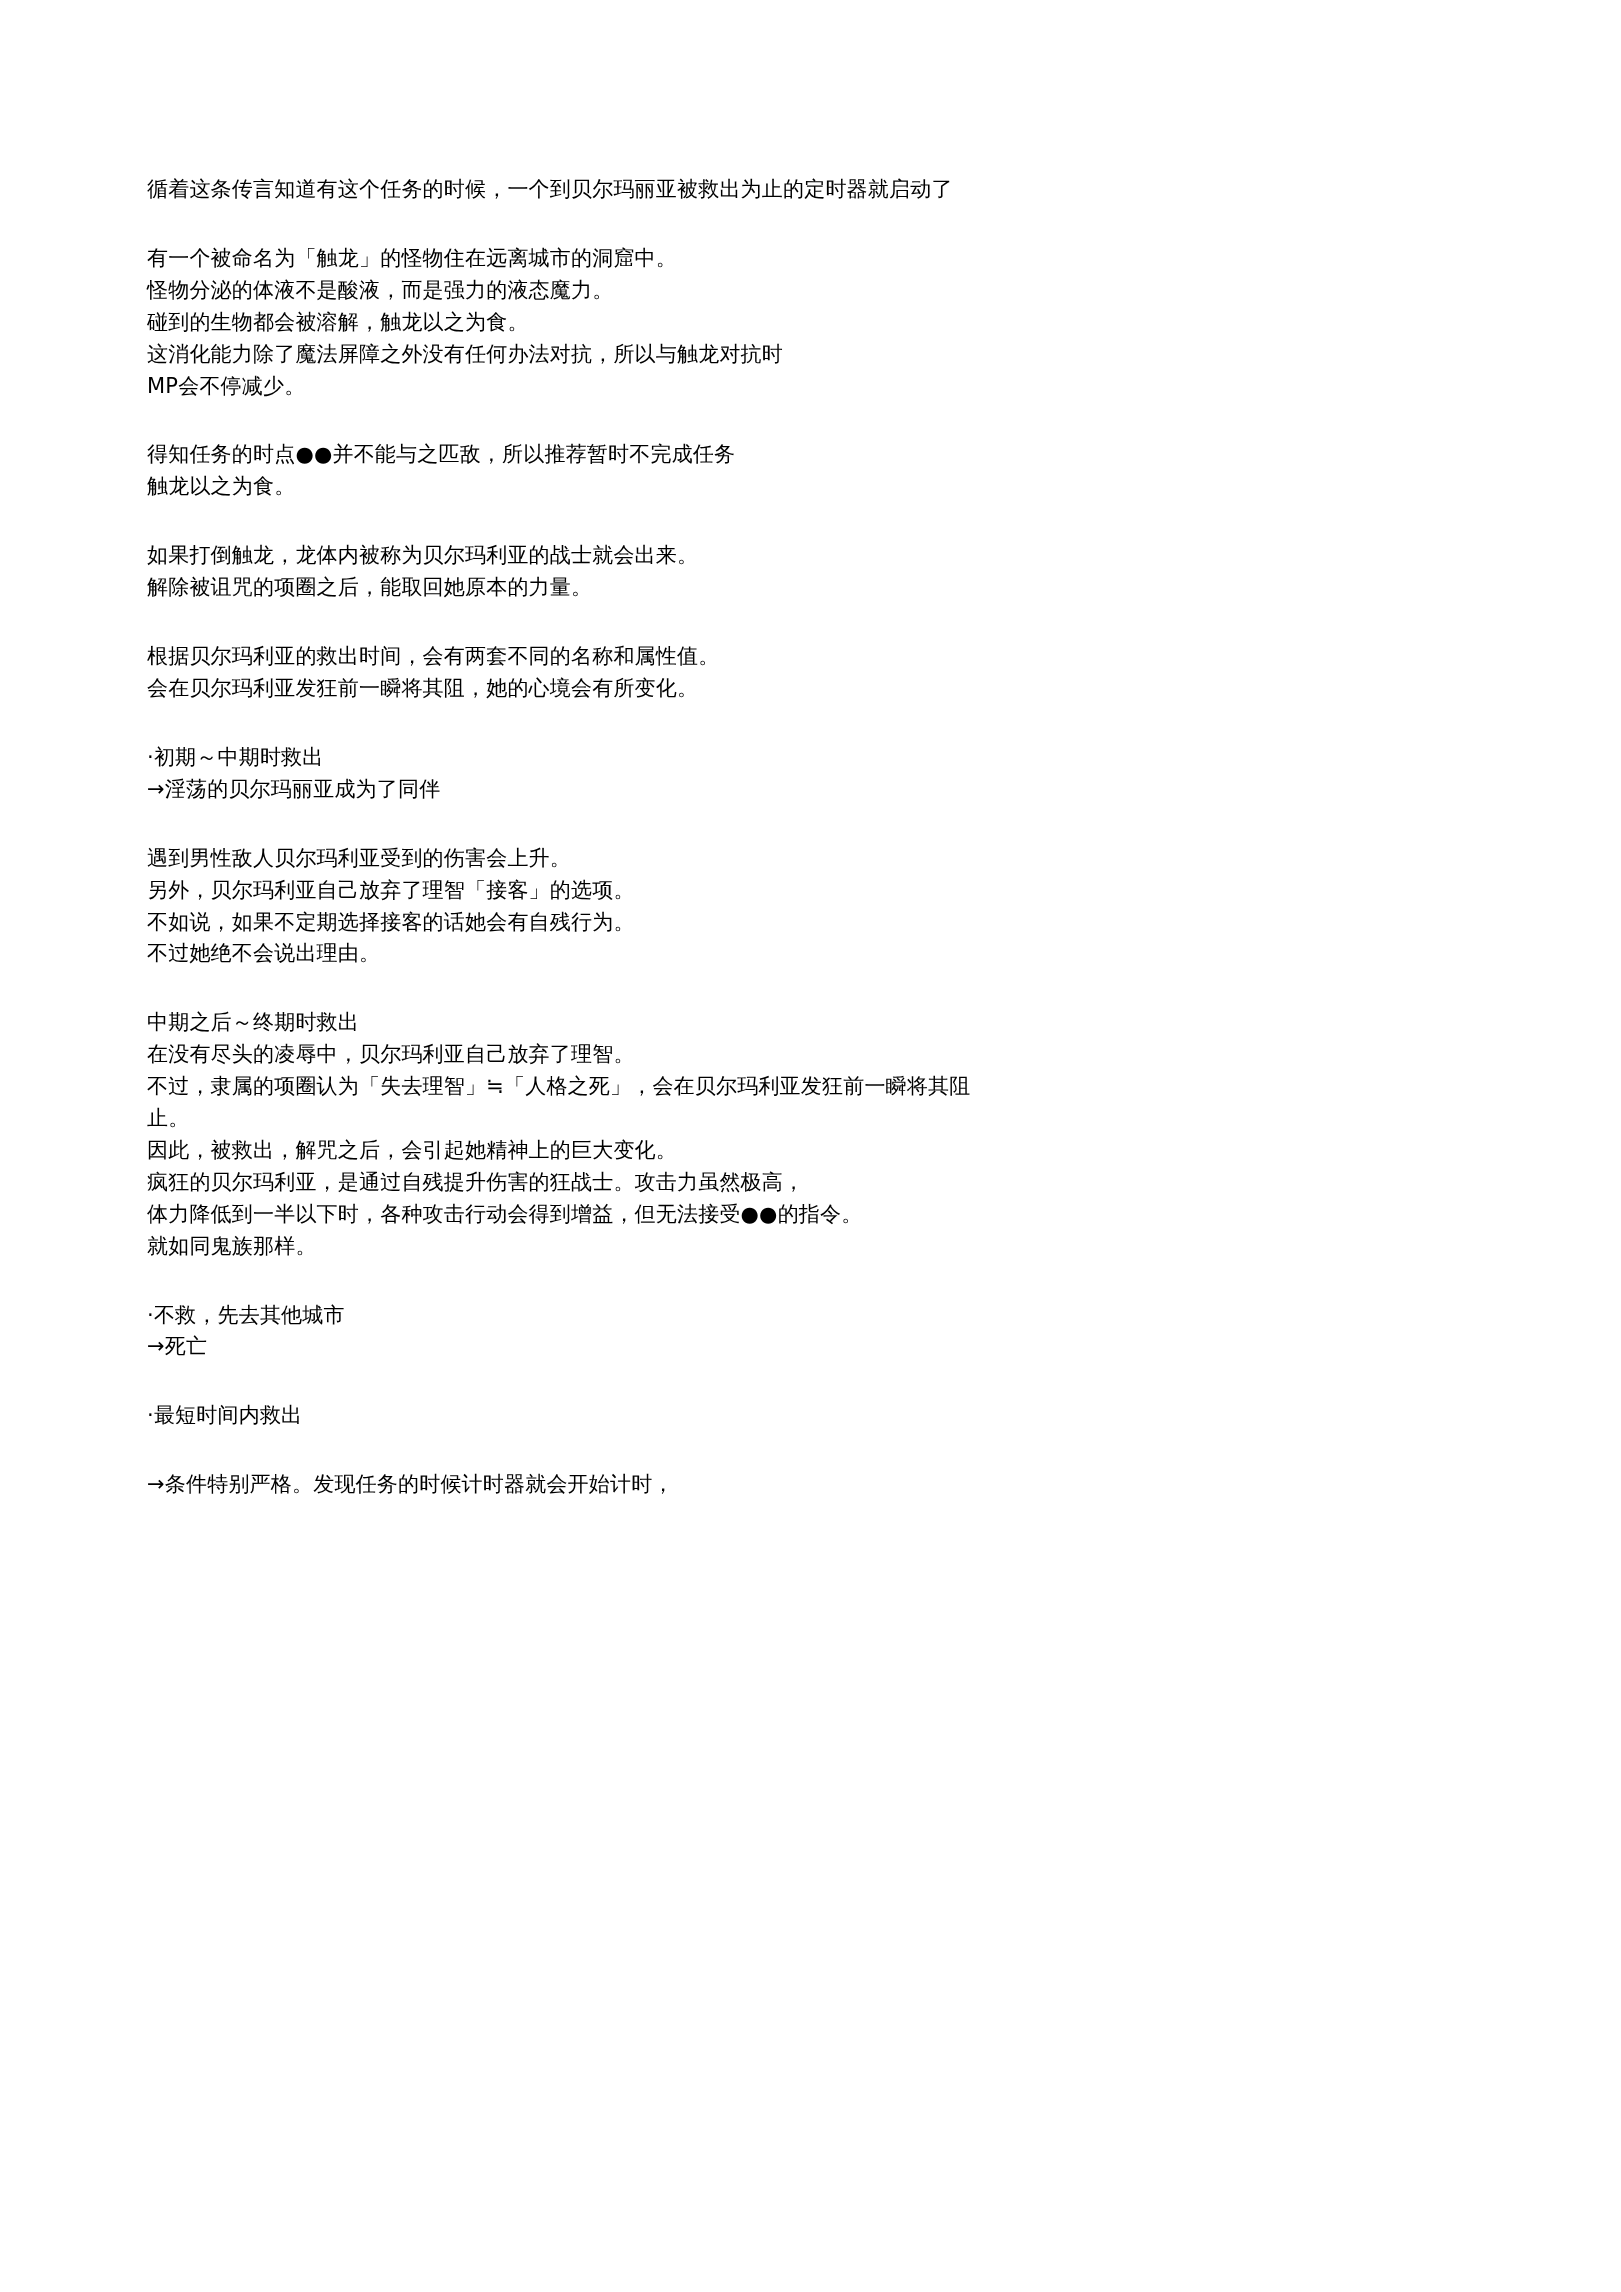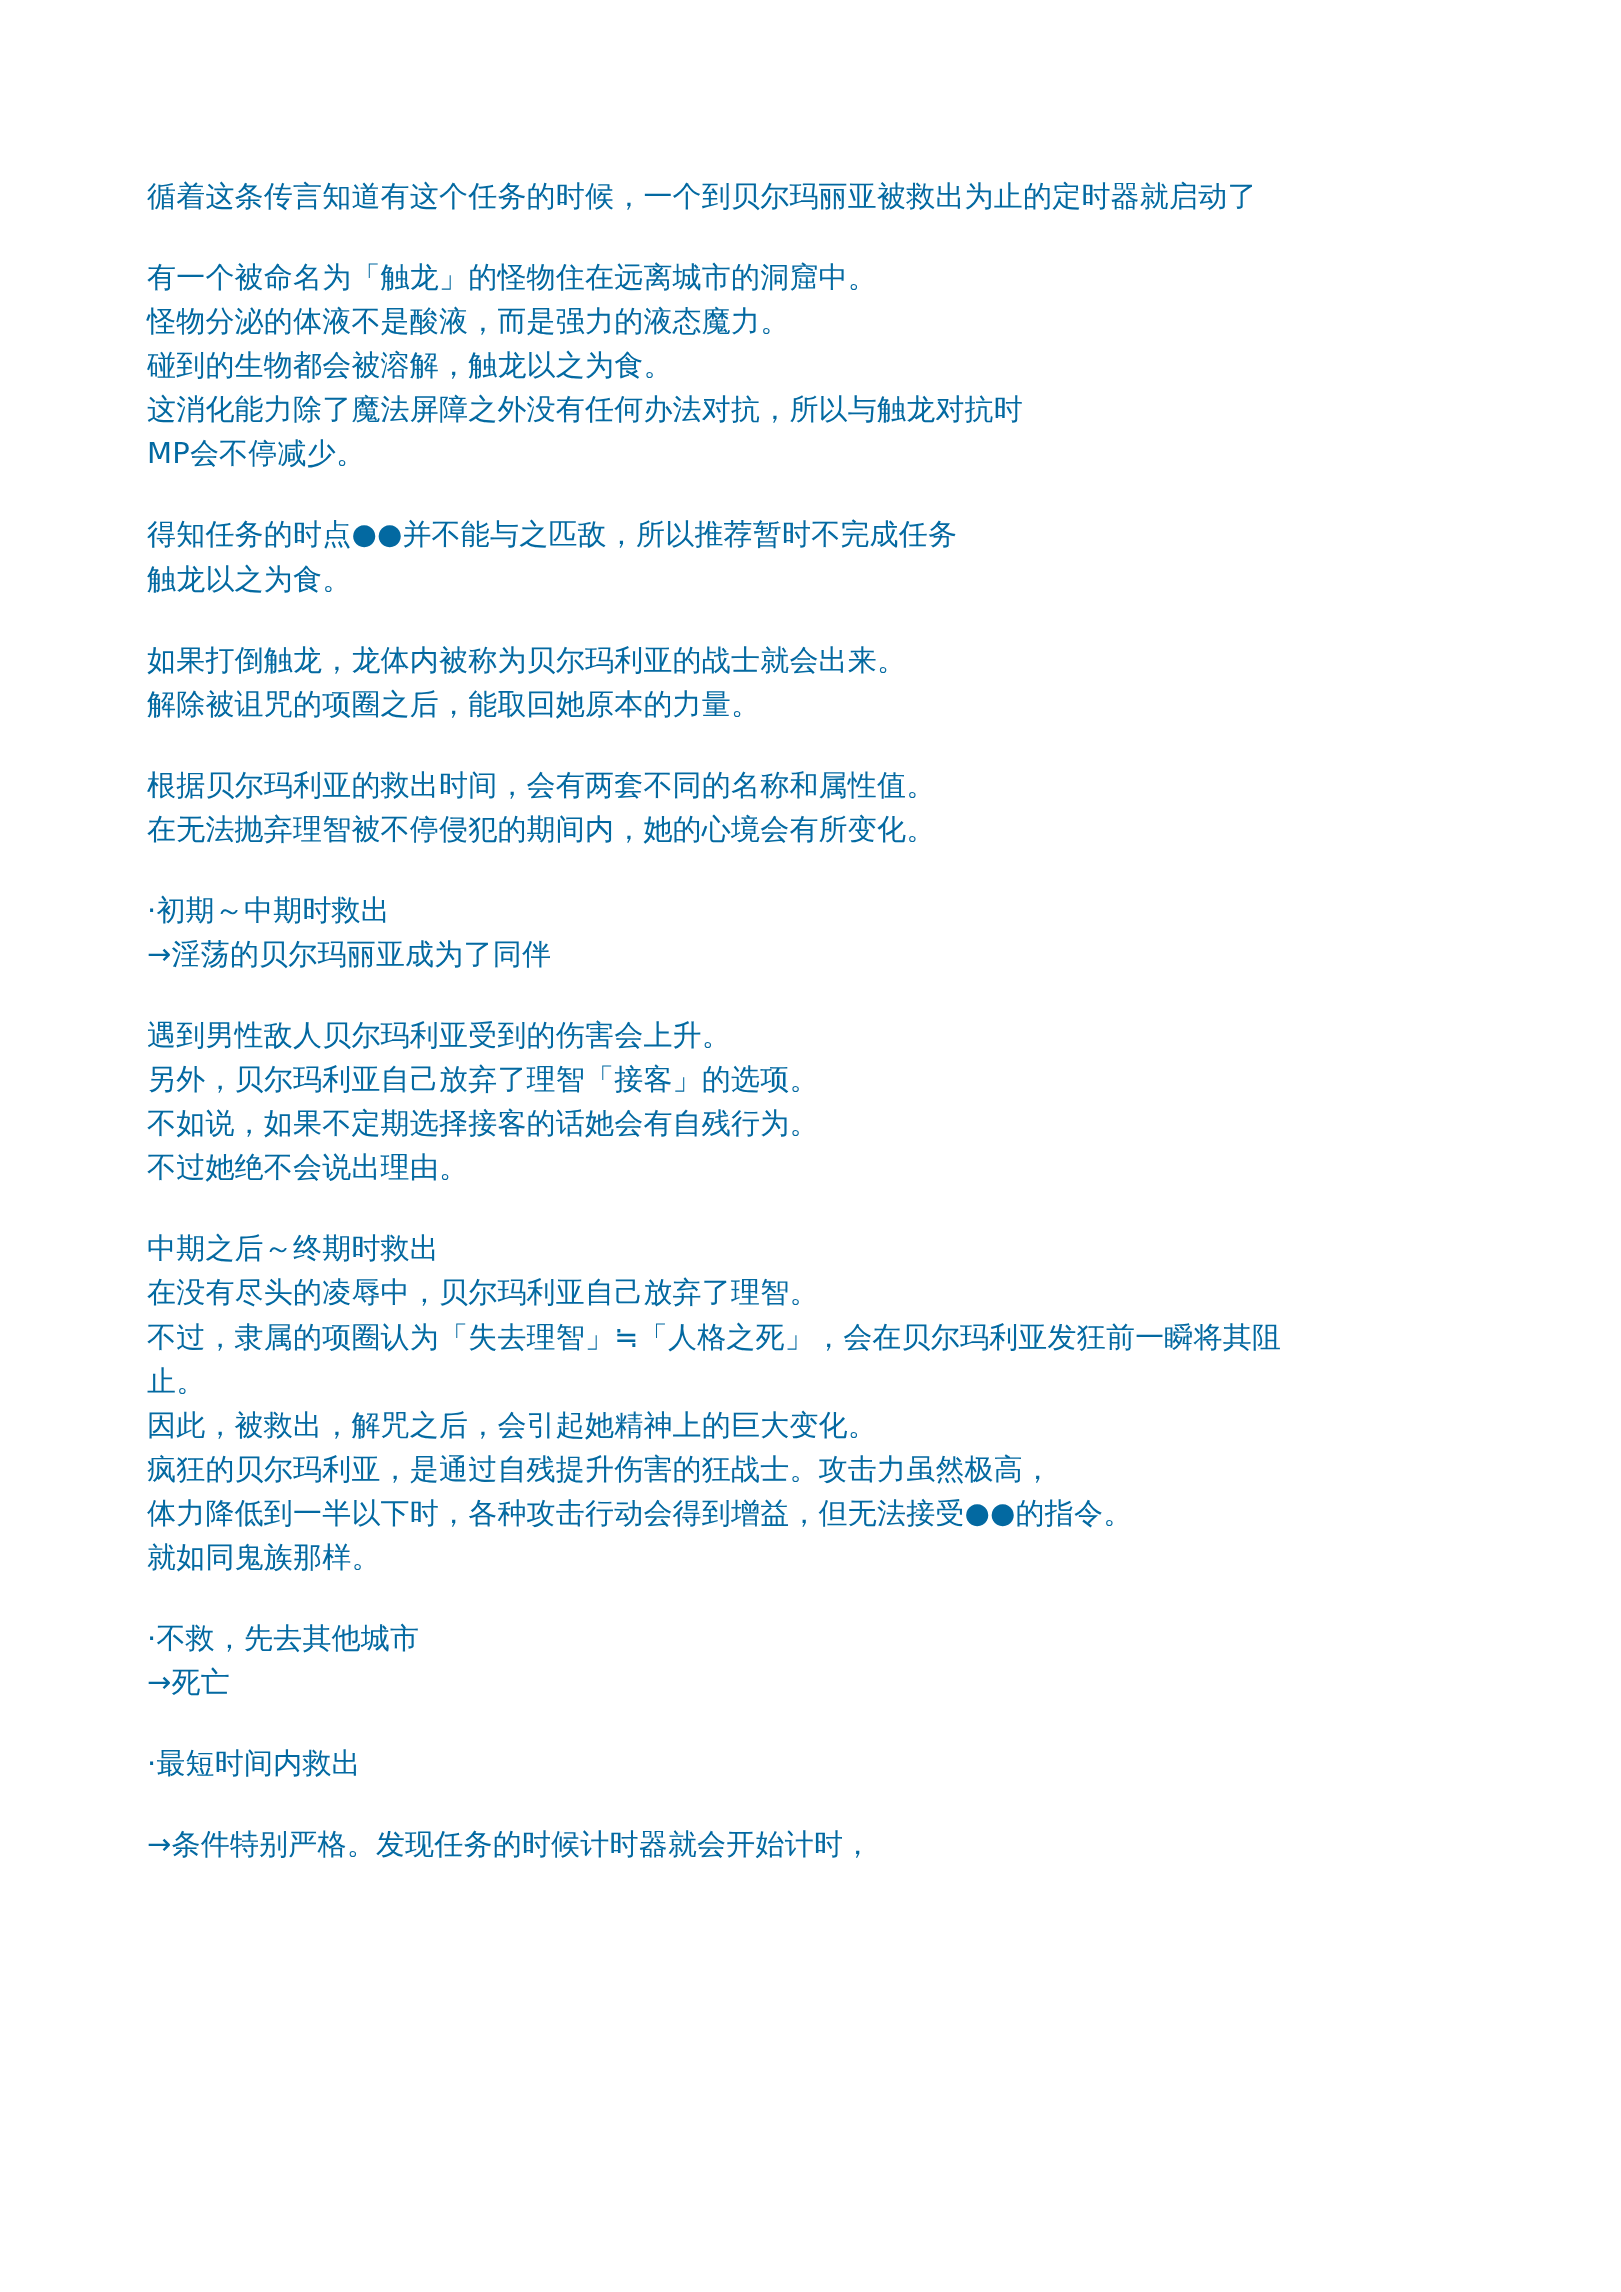--- a/index.html
+++ b/index.html
@@ -16,24 +16,24 @@
   }
   .page {
     position: relative;
     width: 1621px;
     min-height: 2293px;
     box-sizing: border-box;
     padding: 174px 147px 59px 147px;
     background: #ffffff;
   }
   .doc-body {
-    font-size: 29px;
+    font-size: 21px;
     line-height: 1.52;
     letter-spacing: 0.2px;
-    color: #0369a1;
+    color: #000000;
   }
   .para {
     margin: 0 0 0 0;
   }
   .line {
     display: block;
     white-space: pre-wrap;
     word-break: break-all;
   }
   .gap {
@@ -68,21 +68,21 @@
     <span class="gap"></span>
 
     <div class="para">
       <span class="line">如果打倒触龙，龙体内被称为贝尔玛利亚的战士就会出来。</span>
       <span class="line">解除被诅咒的项圈之后，能取回她原本的力量。</span>
     </div>
     <span class="gap"></span>
 
     <div class="para">
       <span class="line">根据贝尔玛利亚的救出时间，会有两套不同的名称和属性值。</span>
-      <span class="line">在无法抛弃理智被不停侵犯的期间内，她的心境会有所变化。</span>
+      <span class="line">会在贝尔玛利亚发狂前一瞬将其阻，她的心境会有所变化。</span>
     </div>
     <span class="gap"></span>
 
     <div class="para">
       <span class="line">·初期～中期时救出</span>
       <span class="line">→淫荡的贝尔玛丽亚成为了同伴</span>
     </div>
     <span class="gap"></span>
 
     <div class="para">

